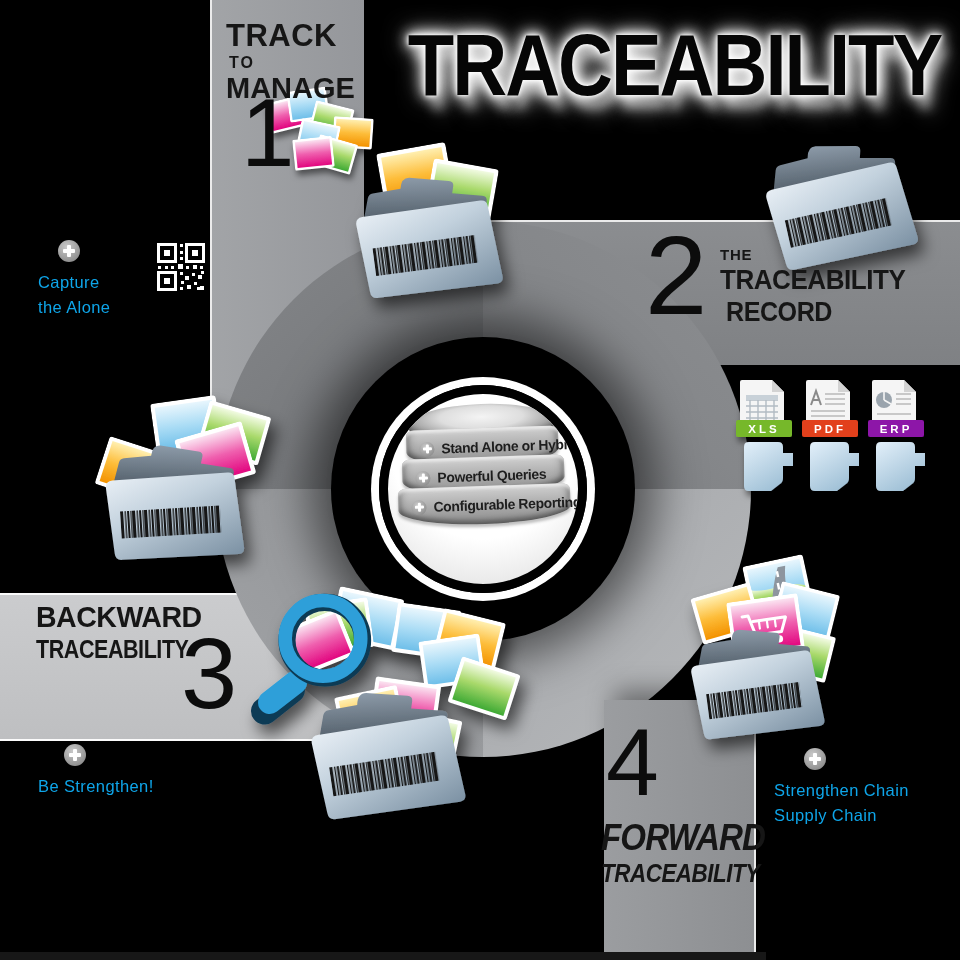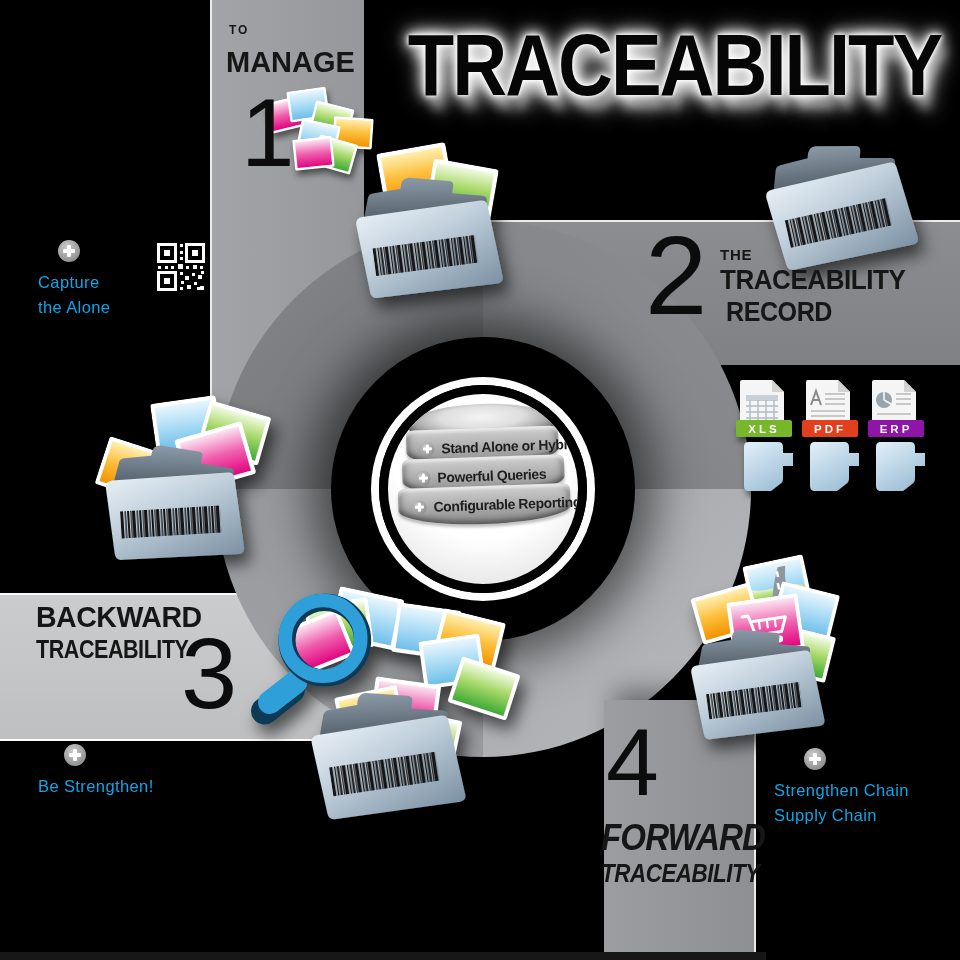--- a/index.html
+++ b/index.html
@@ -71,21 +71,21 @@
   .hd{font-weight:bold;color:#161616;line-height:1;}
   .num{font-weight:300;color:#0c0c0c;line-height:.82;letter-spacing:-2px;}
   .title{left:402px;top:22px;width:545px;text-align:center;
       font-size:76px;font-weight:bold;letter-spacing:-2px;color:#060606;line-height:1;
       transform:scaleY(1.14);transform-origin:top center;white-space:nowrap;
       text-shadow:0 0 3px #fff,0 0 6px #fff,0 0 12px #fff,0 0 16px rgba(255,255,255,.95),
                   0 0 24px rgba(255,255,255,.8),7px 12px 10px rgba(145,145,145,.9),
                   12px 18px 18px rgba(95,95,95,.55);}
   .s1-block{left:226px;top:20px;}
   .s1-l1{font-size:31px;letter-spacing:.5px;}
-  .s1-l2{font-size:12px;letter-spacing:2px;margin:4px 0 12px 3px;}
+  .s1-l2{font-size:16px;letter-spacing:2px;margin:4px 0 3px 3px;}
   .s1-l3{font-size:29px;letter-spacing:0;text-align:right;}
   .s1-num{left:241px;top:94px;font-size:96px;}
   .s2-num{left:645px;top:230px;font-size:112px;}
   .s2-block{left:720px;top:247px;}
   .s2-pre{font-size:15px;letter-spacing:.8px;}
   .s2-l1{font-size:28px;margin-top:4px;transform:scaleX(.93);transform-origin:left;letter-spacing:-.5px;}
   .s2-l2{font-size:27px;margin:5px 0 0 6px;transform:scaleX(.93);transform-origin:left;letter-spacing:-.5px;}
   .s3-block{left:36px;top:602px;}
   .s3-l1{font-size:30px;transform:scaleX(.95);transform-origin:left;letter-spacing:-.5px;}
   .s3-l2{font-size:25px;margin-top:5px;transform:scaleX(.86);transform-origin:left;letter-spacing:-.5px;}
@@ -439,20 +439,21 @@
         <rect x="43" y="43" width="4" height="4"></rect>
       <rect x="23" y="44" width="3" height="3"></rect>
         <rect x="40" y="44" width="3" height="3"></rect>
         <rect x="44" y="28" width="3" height="3"></rect>
     </g>
   </svg>
 
   <div class="abs title">TRACEABILITY</div>
 
   <div class="abs s1-block">
+    <div class="hd s1-l1">TRACK</div>
     <div class="hd s1-l2">TO</div>
     <div class="hd s1-l3">MANAGE</div>
   </div>
   <div class="abs num s1-num">1</div>
 
   <div class="abs num s2-num">2</div>
   <div class="abs s2-block">
     <div class="hd s2-pre">THE</div>
     <div class="hd s2-l1">TRACEABILITY</div>
     <div class="hd s2-l2">RECORD</div>

